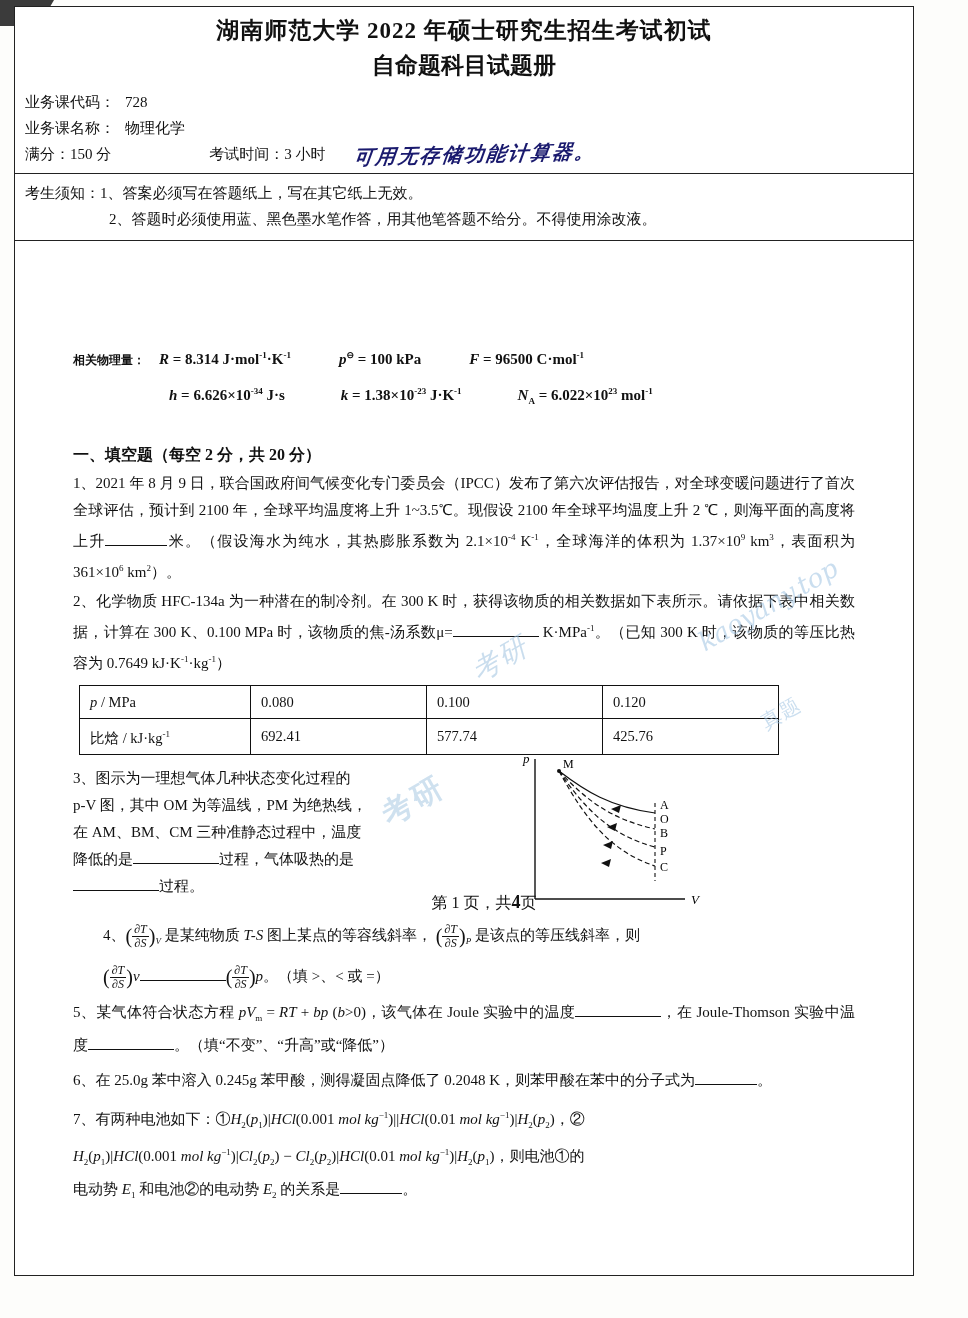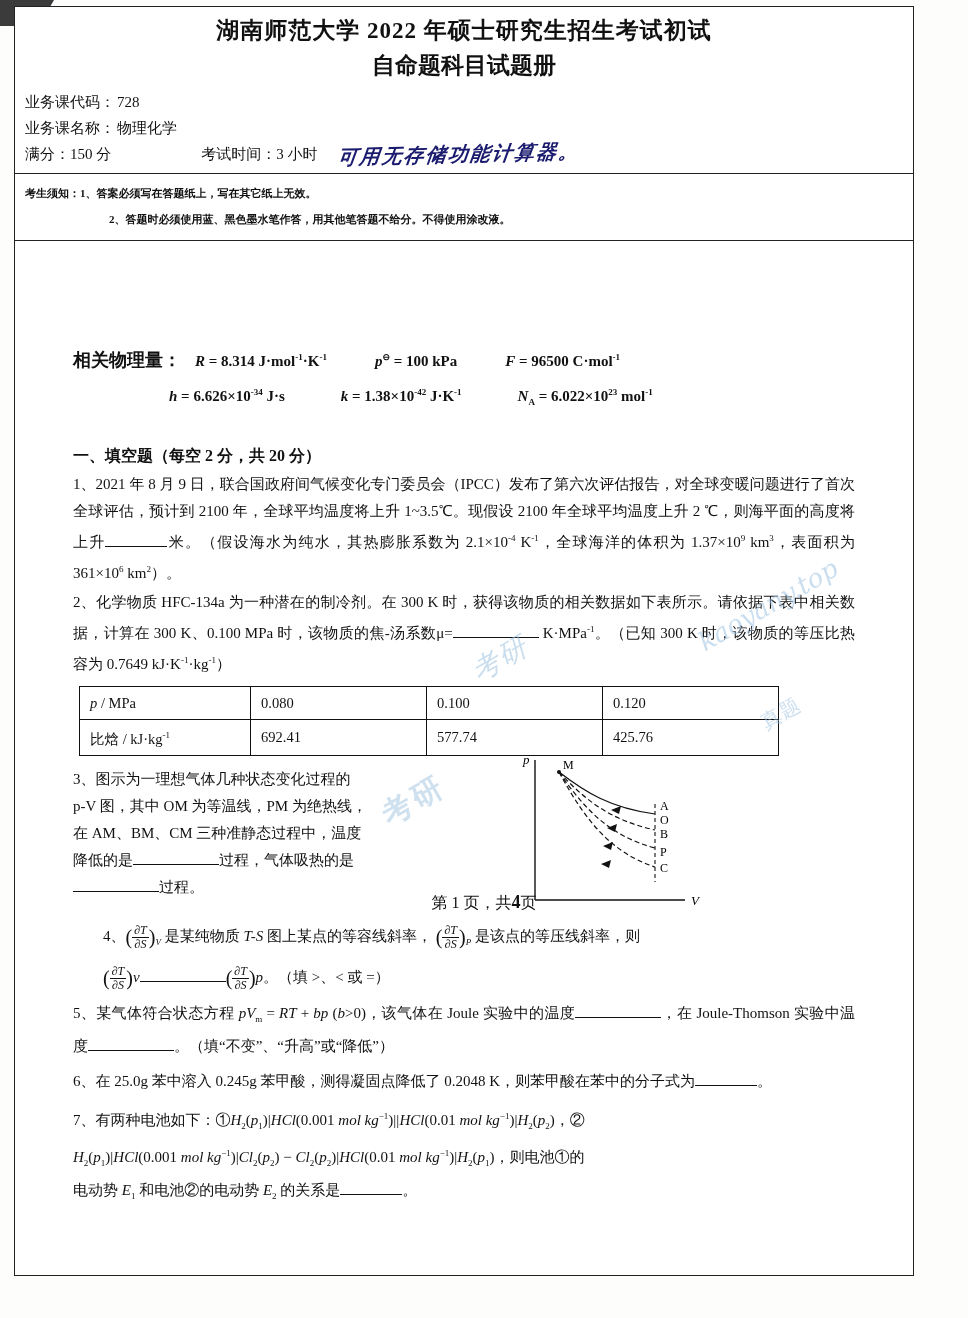--- a/index.html
+++ b/index.html
@@ -47,56 +47,55 @@
     font-size:23px;
     font-weight:bold;
     margin-top:4px;
   }
   .meta{
     margin-top:8px;
     padding-left:10px;
     font-size:15px;
     line-height:26px;
   }
-  .meta .row{display:flex;align-items:flex-end;}
+  .meta .row{display:flex;align-items:flex-end;gap:8px;}
   .meta .lbl{white-space:nowrap;}
   .meta .val{margin-left:2px;}
   .meta .time{margin-left:90px;white-space:nowrap;}
   .handwrite{
     margin-left:20px;
     font-family:"DejaVu Serif", serif;
     font-size:20px;
     font-weight:bold;
     font-style:italic;
     color:#1a1a6e;
     transform:skewX(-8deg) rotate(-1.5deg);
     letter-spacing:2px;
   }
   .notice-sep{
     border-top:1px solid #222;
     margin-top:6px;
   }
   .notice{
     padding:6px 12px 8px 10px;
-    font-size:11px;
+    font-size:15px;
     line-height:26px;
-    font-weight:bold;
   }
   .notice .n2{padding-left:84px;}
   .body-sep{border-top:1px solid #222;}
   .content{
     padding:56px 58px 0 58px;
     font-size:15px;
     line-height:27px;
   }
   .consts{
     margin-top:10px;
   }
   .consts .line1{display:flex;align-items:baseline;}
-  .consts .ctitle{font-weight:bold;font-size:18px;margin-right:14px;white-space:nowrap;margin-top:40px;}
+  .consts .ctitle{font-weight:bold;font-size:12px;margin-right:14px;white-space:nowrap;margin-top:40px;}
   .consts .c{margin-right:48px;white-space:nowrap;font-weight:bold;}
   .consts .line2{margin-left:96px;margin-top:4px;display:flex;}
   .consts .line2 .c{margin-right:56px;}
   i{font-style:italic;}
   sup{font-size:9px;vertical-align:super;}
   sub{font-size:9px;vertical-align:sub;}
   .sec-title{
     font-weight:bold;
     font-size:16px;
     margin-top:26px;
@@ -236,21 +235,21 @@
 
       <div class="consts">
         <div class="line1">
           <span class="ctitle">相关物理量：</span>
           <span class="c"><i>R</i> = 8.314 J·mol<sup>-1</sup>·K<sup>-1</sup></span>
           <span class="c"><i>p</i><sup>⊖</sup> = 100 kPa</span>
           <span class="c"><i>F</i> = 96500 C·mol<sup>-1</sup></span>
         </div>
         <div class="line2">
           <span class="c"><i>h</i> = 6.626×10<sup>-34</sup> J·s</span>
-          <span class="c"><i>k</i> = 1.38×10<sup>-42</sup> J·K<sup>-1</sup></span>
+          <span class="c"><i>k</i> = 1.38×10<sup>-23</sup> J·K<sup>-1</sup></span>
           <span class="c"><i>N</i><sub>A</sub> = 6.022×10<sup>23</sup> mol<sup>-1</sup></span>
         </div>
       </div>
 
       <div class="sec-title">一、填空题（每空 2 分，共 20 分）</div>
 
       <div class="q">
         <p>1、2021 年 8 月 9 日，联合国政府间气候变化专门委员会（IPCC）发布了第六次评估报告，对全球变暖问题进行了首次全球评估，预计到 2100 年，全球平均温度将上升 1~3.5℃。现假设 2100 年全球平均温度上升 2 ℃，则海平面的高度将上升<span class="blank"></span>米。（假设海水为纯水，其热膨胀系数为 2.1×10<sup>-4</sup> K<sup>-1</sup>，全球海洋的体积为 1.37×10<sup>9</sup> km<sup>3</sup>，表面积为 361×10<sup>6</sup> km<sup>2</sup>）。</p>
       </div>
 

